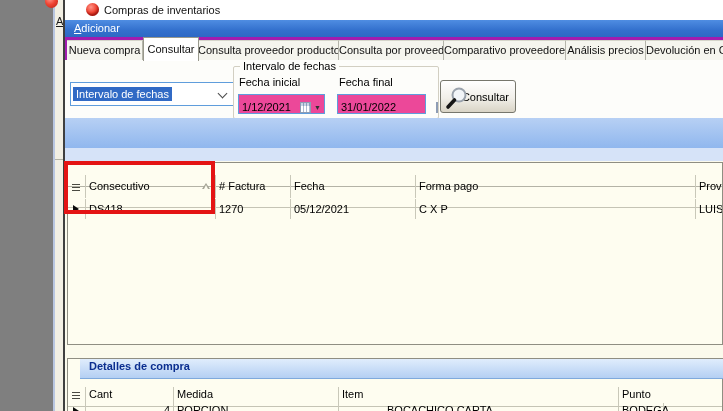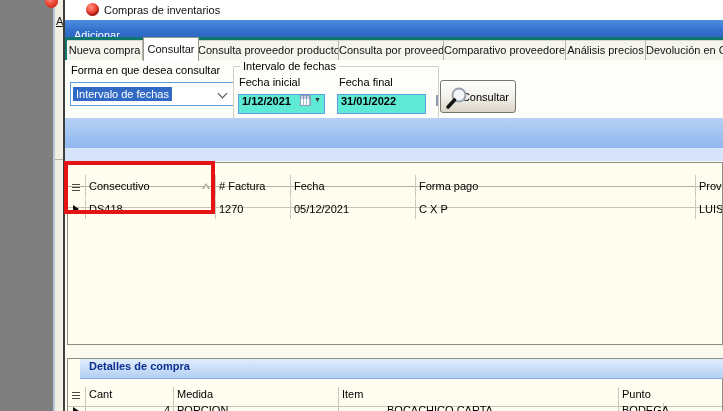--- a/index.html
+++ b/index.html
@@ -20,43 +20,43 @@
   
   .window{left:65px;top:0;width:658px;height:411px;background:#ffffff;}
   .titlebar{left:0;top:0;width:658px;height:20px;background:#ffffff;}
   .app-icon{left:21px;top:3px;width:13px;height:13px;border-radius:50%;
         background:radial-gradient(circle at 38% 32%, #ff9488 0%, #ee4130 48%, #b71f12 100%);
         box-shadow:inset -1px -2px 2px rgba(120,0,0,.55);}
   .title-text{left:39px;top:0;line-height:20px;color:#111;}
 
   .menubar{left:0;top:20px;width:658px;height:17px;
         background:linear-gradient(180deg,#4f8de2,#3370cd 60%,#2d68c4);}
-  .menu-item{left:4px;top:0;line-height:17px;color:#fff;padding:7px 5px;}
+  .menu-item{left:4px;top:0;line-height:17px;color:#fff;padding:0 5px;}
   .menu-item .accel{text-decoration:underline;}
 
   
-  .tabstrip{left:0;top:37px;width:658px;height:23px;background:#0f766e;border-bottom:1px solid #cbcbc0;}
+  .tabstrip{left:0;top:37px;width:658px;height:23px;background:#a21caf;border-bottom:1px solid #cbcbc0;}
   .tab{position:absolute;top:3px;height:20px;line-height:19px;text-align:center;
        background:#f5f5ee;border-right:1px solid #b5b5ab;border-top:1px solid #d5d5ca;
        overflow:hidden;white-space:nowrap;color:#111;}
   .tab.active{top:0;height:23px;line-height:22px;background:#ffffff;
        border:1px solid #98988c;border-bottom:none;z-index:3;}
 
   
   .formpanel{left:0;top:60px;width:658px;height:58px;background:#fdfdfa;}
   .lbl{color:#000;white-space:nowrap;}
   .combo{left:5px;top:22px;width:162px;height:22px;background:#fff;border:1px solid #5f9ddc;
        display:flex;align-items:center;}
   .combo-sel{margin-left:2px;background:#316ac5;color:#fff;padding:1px 3px;white-space:nowrap;}
   .chev{position:absolute;right:7px;top:7px;width:6px;height:6px;
        border-left:1px solid #4a4a4a;border-bottom:1px solid #4a4a4a;transform:rotate(-45deg);}
   .groupbox{left:168px;top:6px;width:204px;height:51px;border:1px solid #d2cfc2;border-radius:2px;}
   .legend{position:absolute;left:6px;top:-7px;background:#fdfdfa;padding:0 3px;white-space:nowrap;}
-  .datefield{position:absolute;width:87px;height:20px;background:#5eead4;border:1px solid #5f9ddc;
-       display:flex;align-items:flex-start;padding:0 3px;box-sizing:border-box;font-weight:bold;}
+  .datefield{position:absolute;width:87px;height:20px;background:#ec4899;border:1px solid #5f9ddc;
+       display:flex;align-items:flex-end;padding:0 3px;box-sizing:border-box;}
   .datefield .val{flex:1;white-space:nowrap;}
   .cal-icon{width:11px;height:11px;border:1px solid #8d9cb4;background:
        linear-gradient(180deg,#c7d3e4 0,#c7d3e4 3px,#ffffff 3px),
        repeating-linear-gradient(90deg,transparent 0 2px,#aebcd2 2px 3px);
        background-blend-mode:multiply;box-sizing:border-box;margin-right:3px;}
   .dd-arrow{font-size:7px;color:#303030;line-height:10px;}
   .btn-consultar{left:375px;top:20px;width:76px;height:33px;border:1px solid #76766c;border-radius:3px;
        background:linear-gradient(180deg,#ffffff,#f1efe9 55%,#d9d4c6);
        display:flex;align-items:center;justify-content:flex-end;padding-right:6px;box-sizing:border-box;}
   .btn-consultar svg{position:absolute;left:4px;top:4px;}
@@ -121,21 +121,20 @@
       <div class="tab" style="left:2px;width:75px;">Nueva compra</div>
       <div class="tab active" style="left:78px;width:54px;">Consultar</div>
       <div class="tab" style="left:133px;width:140px;">Consulta proveedor productos</div>
       <div class="tab" style="left:274px;width:104px;">Consulta por proveedor</div>
       <div class="tab" style="left:379px;width:121px;">Comparativo proveedores</div>
       <div class="tab" style="left:501px;width:79px;">Análisis precios</div>
       <div class="tab" style="left:581px;width:79px;border-right:none;">Devolución en Co</div>
     </div>
 
     <div class="abs formpanel">
-      <div class="abs lbl" style="left:6px;top:4px;">Forma en que desea consultar</div>
 
       <div class="abs combo">
         <span class="combo-sel">Intervalo de fechas</span>
         <span class="chev"></span>
       </div>
 
       <div class="abs groupbox">
         <span class="legend">Intervalo de fechas</span>
 
         <div class="abs lbl" style="left:5px;top:9px;">Fecha inicial</div>

